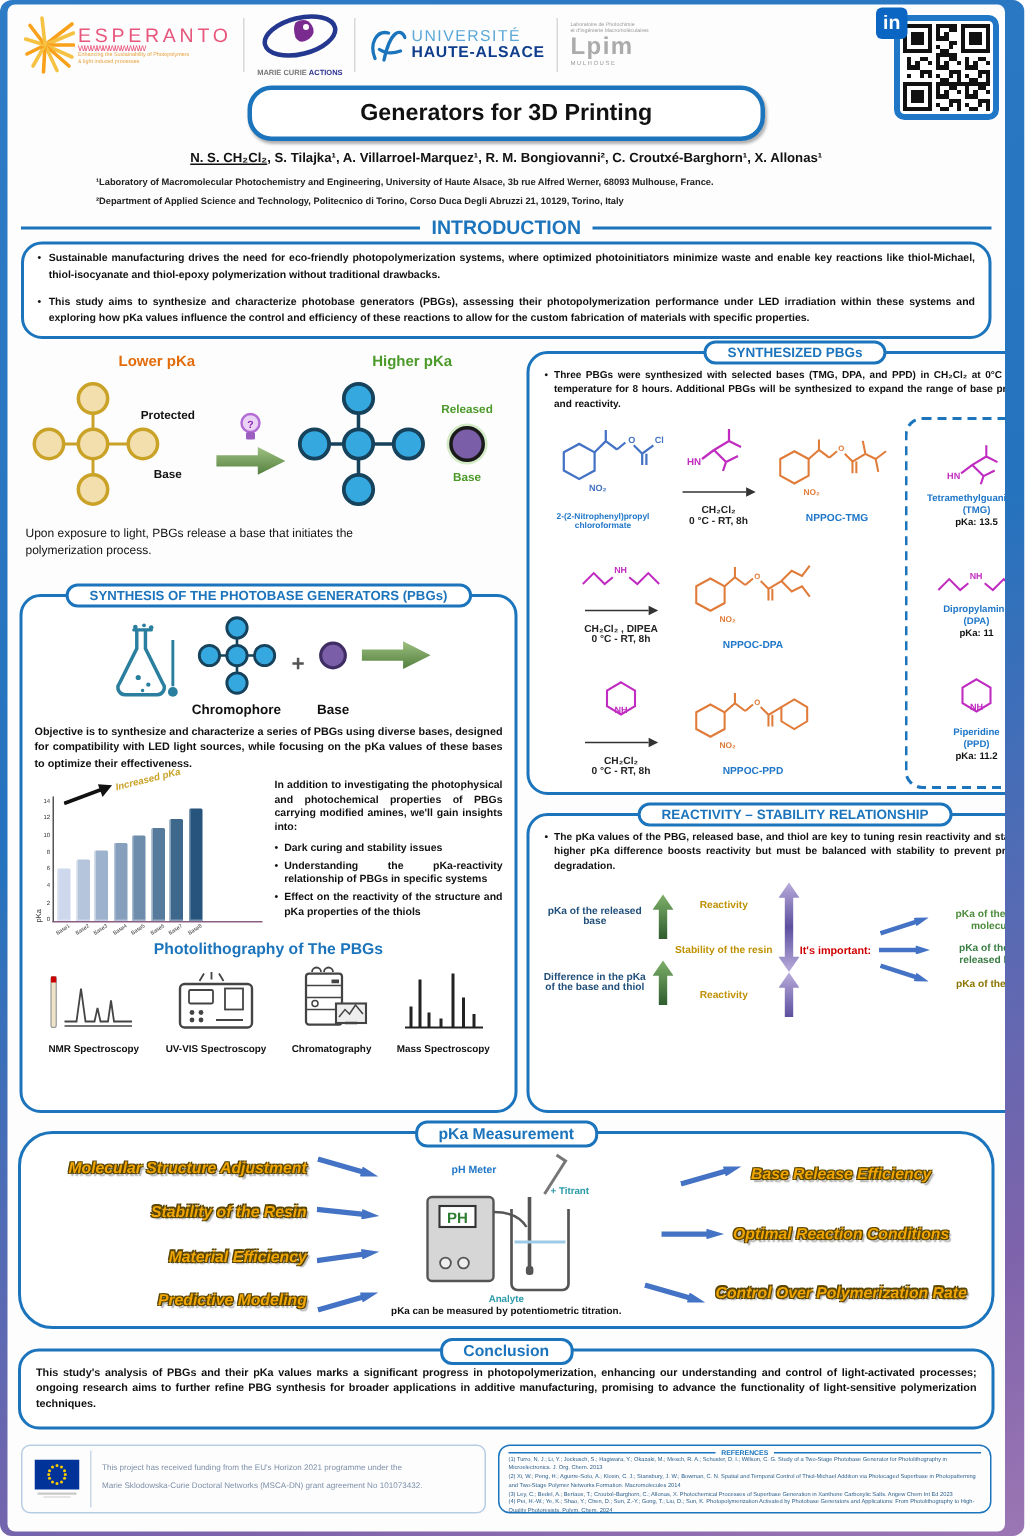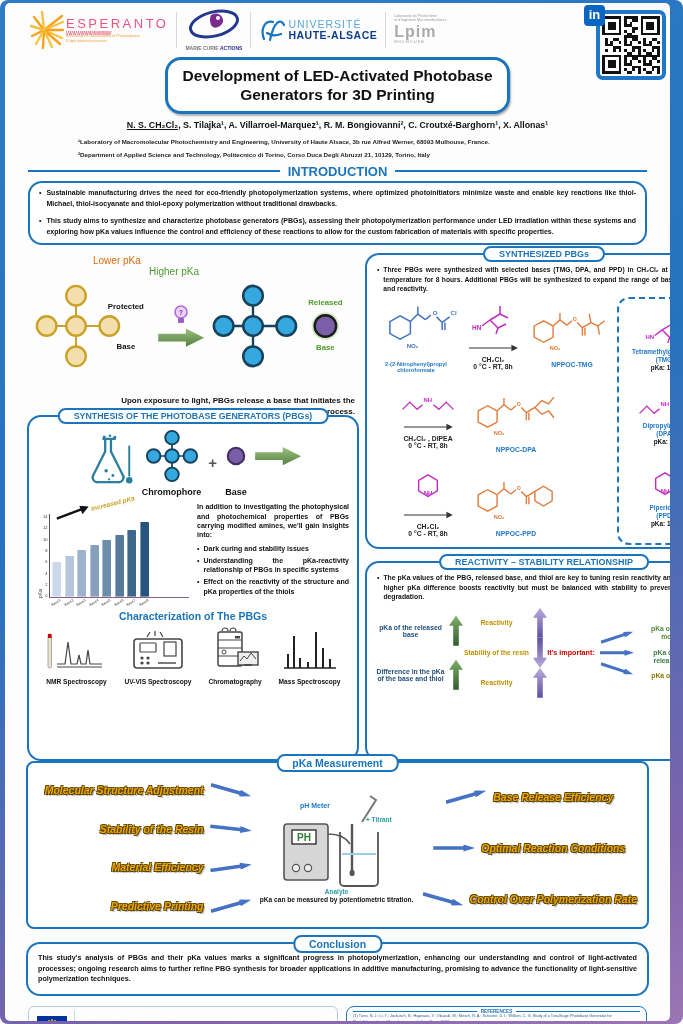--- a/index.html
+++ b/index.html
@@ -2,21 +2,21 @@
 <html><head>
 <meta charset="utf-8">
 <style>
   * { box-sizing: border-box; margin: 0; padding: 0; }
   html, body { width: 683px; height: 1024px; }
   body { font-family: "Liberation Sans", sans-serif; position: relative; background: #fff; color: #111; }
 
   .frame { position: absolute; inset: 0; border-radius: 8px;
     background: linear-gradient(160deg, #2E7BC6 0%, #2573BE 45%, #7E63AB 85%, #9C76B4 100%); }
   .inner { position: absolute; left: 5px; top: 3px; right: 13px; bottom: 3px; background: #FDFDFE;
-    border-radius: 5px; padding: 2px 21px; overflow: hidden; }
+    border-radius: 5px; padding: 2px 7px; overflow: hidden; }
 
   
   .logos-row { display: flex; align-items: center; height: 50px; padding: 2px 4px; gap: 8px; }
   .logo-sep { width: 1px; height: 36px; background: #D8D8D8; }
   .esperanto { display: flex; align-items: center; gap: 2px; }
   .esp-text .esp-name { font-size: 13px; letter-spacing: 2.5px; color: #E8567C; font-weight: 400; }
   .esp-wave { color: #E8567C; font-size: 7px; letter-spacing: -1px; line-height: 3px; }
   .esp-tag { font-size: 3.6px; color: #E8A13D; line-height: 1.3; }
   .mcurie { text-align: center; }
   .mcurie-text { font-size: 5px; font-weight: bold; color: #777; }
@@ -58,28 +58,28 @@
   .intro-box { margin: 2px 2px 0; padding: 5px 9px; font-size: 7px; font-weight: bold; line-height: 1.55; }
   .intro-box .bullet { display: flex; gap: 5px; text-align: justify; }
   .intro-box .bullet + .bullet { margin-top: 7px; }
 
   .columns { display: flex; gap: 6px; margin-top: 8px; height: 508px; padding: 0 1px; }
   .col-left { width: 332px; display: flex; flex-direction: column; }
   .col-right { flex: 1; display: flex; flex-direction: column; }
 
   
   .pka-diagram { height: 152px; padding: 2px 4px; }
-  .pka-top { display: flex; font-size: 10px; font-weight: normal; flex-direction: column; }
+  .pka-top { display: flex; font-size: 10px; font-weight: bold; }
   .pka-top .lower { margin-left: 62px; color: #E36C0A; }
   .pka-top .higher { margin-left: 118px; color: #4C9A2A; }
   .pka-mid { display: flex; align-items: center; justify-content: center; gap: 4px; }
   .bulb-arrow { display: flex; flex-direction: column; align-items: center; gap: 1px; }
   .arr-big { width: 46px; height: 21px; background: linear-gradient(180deg, #A3C585, #4E7B3A);
     clip-path: polygon(0 32%, 60% 32%, 60% 6%, 100% 50%, 60% 94%, 60% 68%, 0 68%); }
-  .pka-caption { margin-top: 20px; text-align: right; font-size: 8px; font-weight: bold; line-height: 1.4; }
+  .pka-caption { margin-top: 5px; text-align: left; font-size: 8px; font-weight: normal; line-height: 1.4; }
 
   
   .synthesis { margin-top: 10px; height: 346px; padding: 10px 8px 4px; }
   .synthesis .pill { font-size: 8.8px; }
   .scheme { display: flex; align-items: center; justify-content: center; gap: 7px; }
   .scheme-item { text-align: center; font-size: 9px; font-weight: bold; }
   .scheme-plus { font-size: 15px; font-weight: bold; color: #555; }
   .objective { margin-top: 5px; font-size: 7.2px; font-weight: bold; text-align: justify; line-height: 1.45; }
   .chart-row { display: flex; gap: 8px; margin-top: 5px; }
   .chart { position: relative; width: 152px; height: 102px; flex: none; }
@@ -145,21 +145,21 @@
   .rx-imp { flex: 1; display: flex; align-items: center; justify-content: center; gap: 5px; }
   .imp-label { font-size: 7.2px; font-weight: bold; color: #D00000; width: 48px; text-align: center; }
   .fan { display: flex; flex-direction: column; gap: 10px; }
   .arr-h { width: 34px; height: 6px; background: #4472C4;
     clip-path: polygon(0 25%, 72% 25%, 72% 0, 100% 50%, 72% 100%, 72% 75%, 0 75%); }
   .imp-items { display: flex; flex-direction: column; gap: 7px; width: 74px; text-align: center; }
   .imp-items div { font-size: 6.8px; font-weight: bold; line-height: 1.2; }
   .imp-0 { color: #4C8B3B; } .imp-1 { color: #3A7D44; } .imp-2 { color: #8B7500; }
 
   
-  .measure { height: 168px; padding: 8px 10px 2px; border-radius: 8px; }
+  .measure { margin-top: 12px; height: 132px; padding: 8px 10px 2px; border-radius: 23px; }
   .measure .pill { font-size: 10.5px; }
   .meas-grid { display: flex; align-items: center; height: 100%; }
   .meas-side { flex: 1; display: flex; flex-direction: column; justify-content: space-around; height: 100%; }
   .meas-item { display: flex; align-items: center; gap: 6px; }
   .meas-item.right { justify-content: center; }
   .meas-item.left { justify-content: flex-end; }
   .wordart { font-size: 10.5px; font-weight: 800; font-style: italic; color: #F0A500;
     text-shadow: 0.8px 0.8px 0 #5a4500, -0.8px -0.8px 0 #5a4500, 0.8px -0.8px 0 #5a4500,
                  -0.8px 0.8px 0 #5a4500, 1.8px 1.8px 1px rgba(0,0,0,.35); white-space: nowrap; }
   .meas-arr { width: 42px; height: 7px; flex: none; }
@@ -384,21 +384,20 @@
             <rect x="0" y="14" width="7" height="7"></rect>
             <rect x="1" y="15" width="5" height="5" fill="#fff"></rect>
             <rect x="2" y="16" width="3" height="3"></rect>
           </g>
         </svg>
     </div>
     <div class="li-badge">in</div>
   </div>
 
   <div class="title-box">
-    <div>Development of LED-Activated Photobase</div>
     <div>Generators for 3D Printing</div>
   </div>
   <div class="authors">
     <span class="und">N. S. CH₂Cl₂</span><span>, S. Tilajka¹, A. Villarroel-Marquez¹, R. M. Bongiovanni², C. Croutxé-Barghorn¹, X. Allonas¹</span>
   </div>
   <div class="affils">
     <div>¹Laboratory of Macromolecular Photochemistry and Engineering, University of Haute Alsace, 3b rue Alfred Werner, 68093 Mulhouse, France.</div>
     <div>²Department of Applied Science and Technology, Politecnico di Torino, Corso Duca Degli Abruzzi 21, 10129, Torino, Italy</div>
   </div>
 
@@ -505,20 +504,21 @@
           </div>
           <div class="scheme-plus">+</div>
           <div class="scheme-item">
             <svg width="24" height="58" viewBox="0 0 24 60">
               <circle cx="12" cy="30" r="8.5" fill="#7A5EA8" stroke="#3F2D63" stroke-width="2.2"></circle>
             </svg>
             <div>Base</div>
           </div>
           <div class="arr-big" style="margin-bottom:12px;"></div>
         </div>
+        <div class="objective">Objective is to synthesize and characterize a series of PBGs using diverse bases, designed for compatibility with LED light sources, while focusing on the pKa values of these bases to optimize their effectiveness.</div>
 
         <div class="chart-row">
           <div class="chart">
             <div class="annot">
               <svg width="34" height="10" viewBox="0 0 34 10">
                   <line x1="0" y1="7" x2="26" y2="4" stroke="#111" stroke-width="2.4"></line>
                   <polygon points="25,0 34,3 26,9" fill="#111"></polygon>
                 </svg>
               <span>Increased pKa</span>
             </div>
@@ -568,21 +568,21 @@
                 <span>•</span>
                 <span>Understanding the pKa-reactivity relationship of PBGs in specific systems</span>
               </li>
             <li>
                 <span>•</span>
                 <span>Effect on the reactivity of the structure and pKa properties of the thiols</span>
               </li>
           </div>
         </div>
 
-        <div class="char-title">Characterization of The PBGs</div>
+        <div class="char-title">Photolithography of The PBGs</div>
         <div class="instruments">
           <div class="instr">
             <svg width="62" height="42" viewBox="0 0 62 42">
               <rect x="3" y="4" width="3.5" height="34" rx="1.5" fill="#EDE4C8" stroke="#999" stroke-width="0.8"></rect>
               <rect x="3" y="4" width="3.5" height="4" fill="#C00"></rect>
               <path d="M12,34 h8 l3,-22 l3,22 h6 l2,-9 l2,9 h5 l2,-14 l2,14 h12" fill="none" stroke="#444" stroke-width="1.2"></path>
               <path d="M12,37 h45" stroke="#444" stroke-width="1"></path>
             </svg>
             <div class="ilabel">NMR Spectroscopy</div>
           </div>
@@ -844,21 +844,21 @@
           </div>
         <div class="meas-item left">
             <span class="wordart">Stability of the Resin</span>
             <div class="arr-h meas-arr" style="transform:rotate(6deg);"></div>
           </div>
         <div class="meas-item left">
             <span class="wordart">Material Efficiency</span>
             <div class="arr-h meas-arr" style="transform:rotate(-8deg);"></div>
           </div>
         <div class="meas-item left">
-            <span class="wordart">Predictive Printing</span>
+            <span class="wordart">Predictive Modeling</span>
             <div class="arr-h meas-arr" style="transform:rotate(-16deg);"></div>
           </div>
       </div>
       <div class="meas-center">
         <svg width="126" height="96" viewBox="0 0 126 96">
           <text x="26" y="14" font-size="7" font-weight="bold" fill="#2077C8">pH Meter</text>
           <path d="M96,2 l6,4 l-14,22" fill="none" stroke="#777" stroke-width="2"></path>
           <text x="92" y="28" font-size="6.5" font-weight="bold" fill="#2A9AA8">+ Titrant</text>
           <rect x="10" y="30" width="44" height="56" rx="3" fill="#D6D6D6" stroke="#555" stroke-width="1.6"></rect>
           <rect x="18" y="36" width="24" height="14" fill="#fff" stroke="#333" stroke-width="1.4"></rect>

